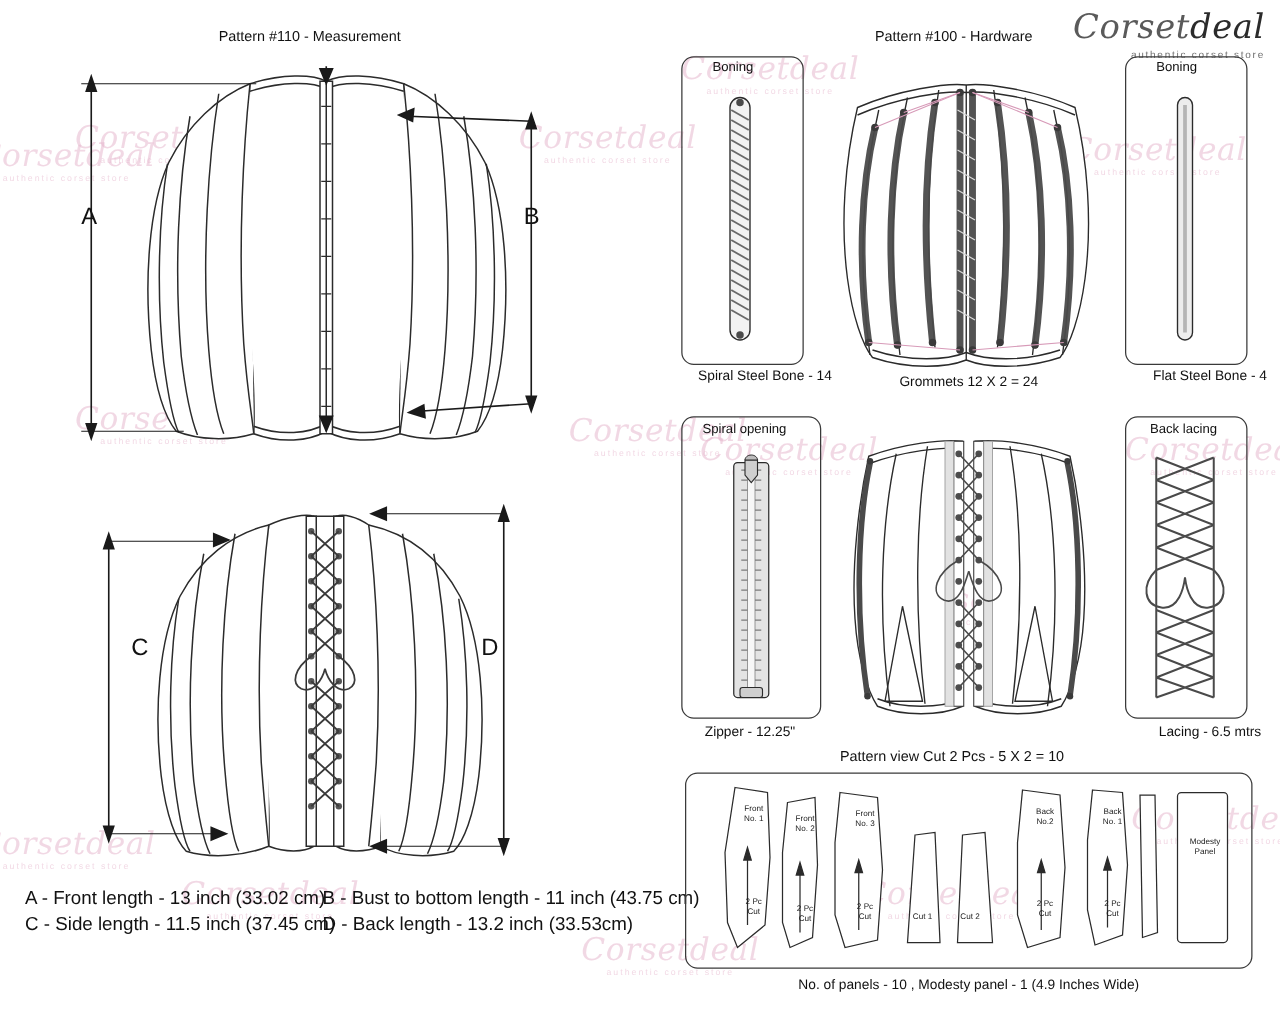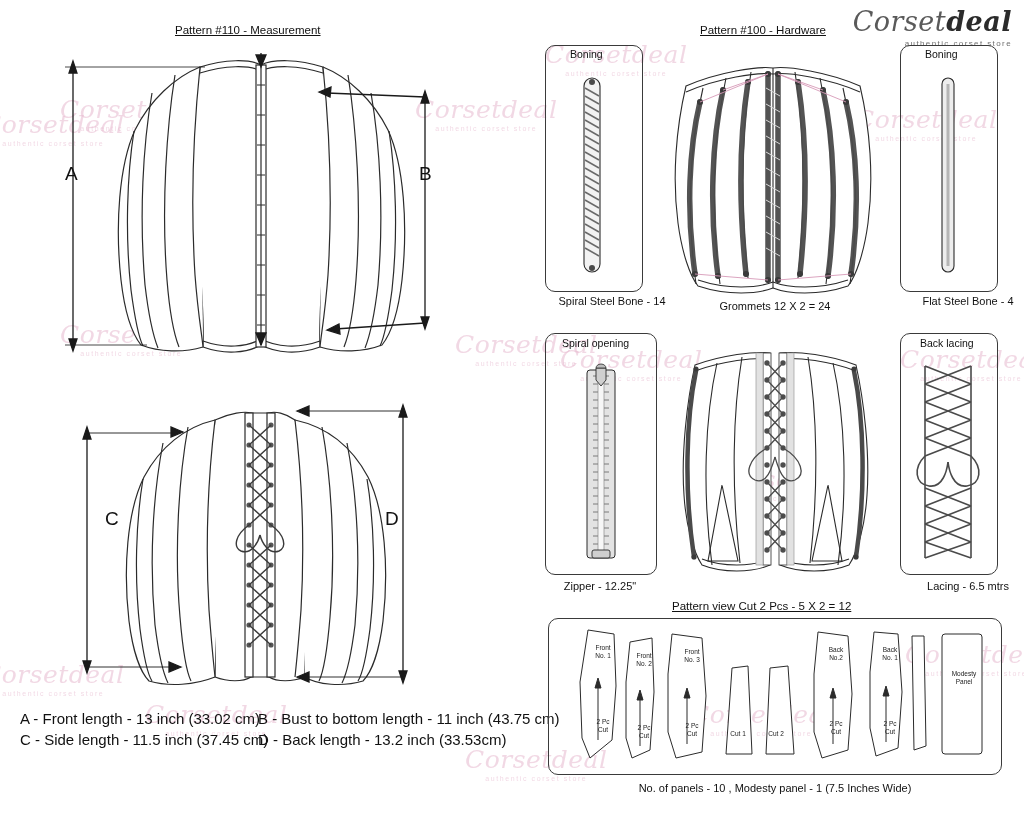--- a/index.html
+++ b/index.html
@@ -49,34 +49,33 @@
     top: 6px;
     text-align: right;
   }
   .brand .b1 {
     font-family: "DejaVu Serif", serif;
     font-style: italic;
     font-size: 27px;
     color: #5a5a5a;
     letter-spacing: .5px;
   }
-  .brand .b1 b { color: #2b2b2b; font-weight: bold; font-style: italic;}
+  .brand .b1 b { color: #2b2b2b; font-weight: normal; font-style: italic;}
   .brand .b2 {
     font-size: 8px;
     color: #6f6f6f;
     letter-spacing: 1.4px;
     margin-top: 2px;
   }
   
   .title {
     position: absolute;
     font-size: 11.5px;
     color: #111;
     white-space: nowrap;
-    text-decoration: underline;
   }
   .caption {
     position: absolute;
     font-size: 11px;
     color: #111;
     white-space: nowrap;
     text-align: center;
   }
   .panel-label {
     position: absolute;
@@ -609,21 +608,21 @@
                  M10 148 L56 166 M56 148 L10 166
                  M10 166 L56 184 M56 166 L10 184
                  M10 184 L56 200 M56 184 L10 200"></path>
         <line x1="10" y1="8" x2="10" y2="200"></line>
         <line x1="56" y1="8" x2="56" y2="200"></line>
       </g>
     </svg>
   </div>
   <div class="caption" style="left:888px; top:580px; width:160px;">Lacing - 6.5 mtrs</div>
 
-  <div class="title" style="left:672px; top:600px;">Pattern view Cut 2 Pcs - 5 X 2 = 12</div>
+  <div class="title" style="left:672px; top:600px;">Pattern view Cut 2 Pcs - 5 X 2 = 10</div>
   <div class="card" style="left:548px; top:618px; width:452px; height:155px;"></div>
 
   <div class="abs" style="left:556px; top:622px;">
     <svg width="440" height="148" viewBox="0 0 440 148">
       <g fill="#ffffff" stroke="#2b2b2b" stroke-width="1">
 
         <path d="M32 8 L58 12 L60 64 L56 118 L34 136 L26 116 L24 60 Z"></path>
 
         <path d="M74 20 L96 16 L98 70 L94 128 L76 136 L70 116 L70 60 Z"></path>
 
@@ -703,15 +702,15 @@
   <div class="abs" style="left:876px; top:720px; font-size:6.5px; text-align:center; line-height:1.25; width:28px;">
     <div>2 Pc</div>
     <div>Cut</div>
   </div>
 
   <div class="abs" style="left:944px; top:670px; font-size:6.5px; text-align:center; line-height:1.3; width:40px;">
     <div>Modesty</div>
     <div>Panel</div>
   </div>
 
-  <div class="caption" style="left:570px; top:782px; width:410px;">No. of panels - 10  , Modesty panel - 1 (7.5 Inches Wide)</div>
+  <div class="caption" style="left:570px; top:782px; width:410px;">No. of panels - 10  , Modesty panel - 1 (4.9 Inches Wide)</div>
 
 </div>
 
 </body></html>

